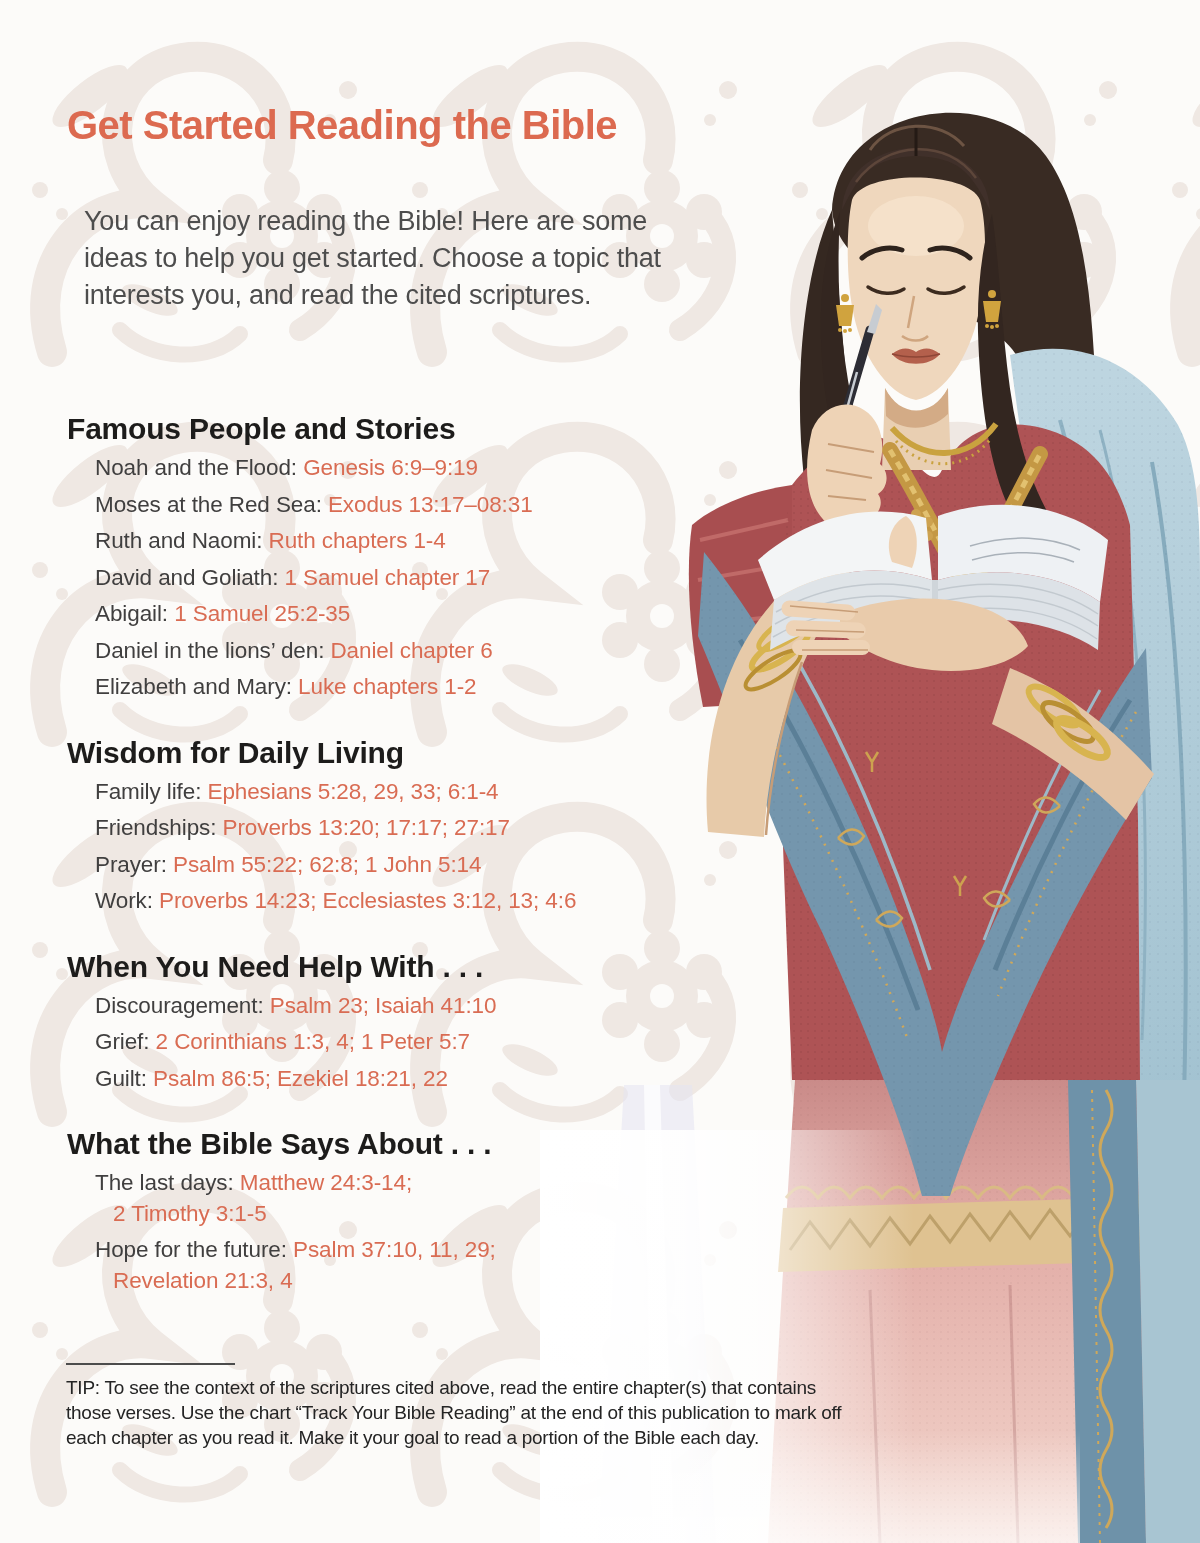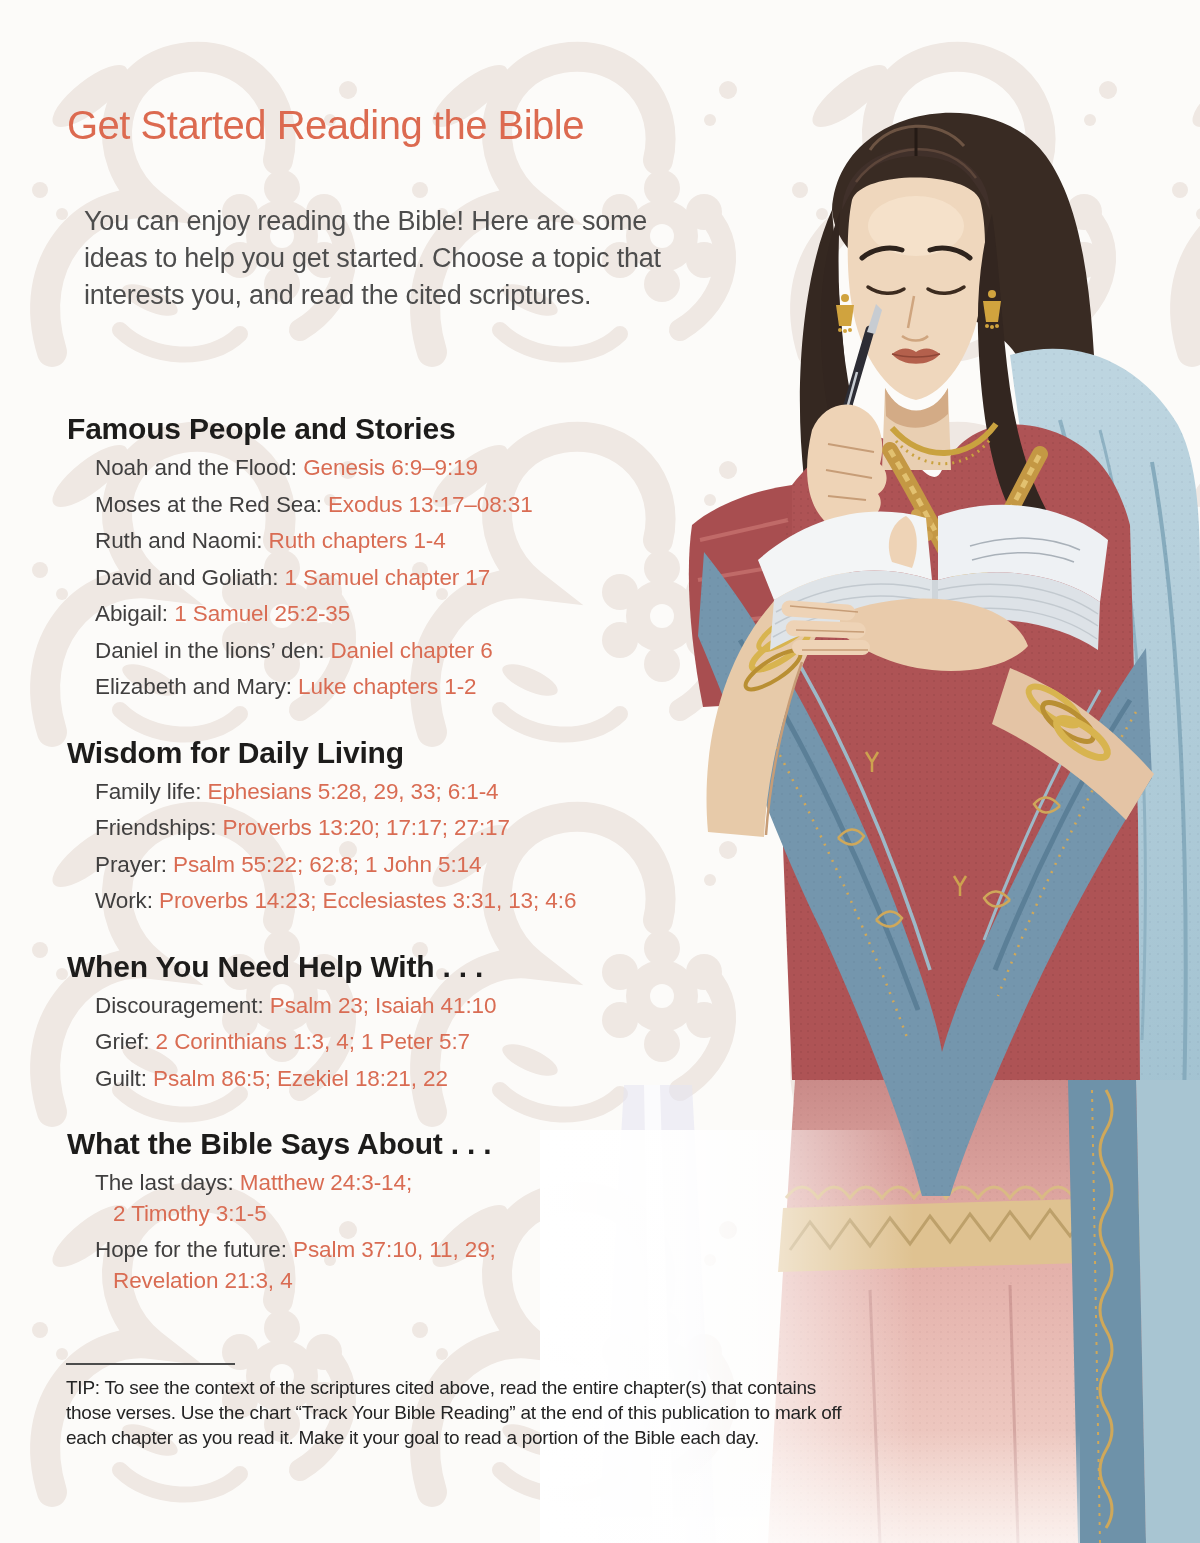--- a/index.html
+++ b/index.html
@@ -12,21 +12,21 @@
   .page{position:relative;width:1200px;height:1543px;overflow:hidden;background:var(--background)}
   .bg-svg,.fig-svg{position:absolute;display:block}
   .bg-svg{inset:0;width:1200px;height:1543px}
   .fig-svg{top:0;right:0;width:660px;height:1543px}
   .fade-left{position:absolute;left:540px;top:1130px;width:480px;height:413px;
     background:linear-gradient(to right,rgba(255,255,255,1) 0%,rgba(255,255,255,.92) 30%,rgba(255,255,255,0) 78%)}
   .fade-bottom{position:absolute;left:540px;top:1430px;width:540px;height:113px;
     background:linear-gradient(to bottom,rgba(255,255,255,0),rgba(255,255,255,.65))}
   .content{position:absolute;inset:0}
   h1.title{position:absolute;left:67px;top:103px;margin:0;font-size:40px;line-height:1.1;
-    font-weight:normal;color:var(--accent);letter-spacing:-.5px}
+    font-weight:bold;color:var(--accent);letter-spacing:-.5px}
   .intro{position:absolute;left:67px;top:186px;margin:17px;width:680px;
     font-size:27px;line-height:37px;color:var(--body_text);letter-spacing:-.2px}
   #sections{position:absolute;left:67px;top:414px;width:620px}
   .topic{margin:0 0 35px 0}
   .topic h2{margin:0;font-size:30px;line-height:30px;color:var(--heading);letter-spacing:-.2px}
   .items{margin-top:9px}
   .item{margin:6px;padding-left:22px;font-size:22.5px;line-height:30.5px;letter-spacing:-.1px}
   .item .label{color:var(--item_label)}
   .ref{color:var(--link);text-decoration:none;cursor:pointer}
   .ref2{display:block;padding-left:18px}
@@ -287,21 +287,21 @@
             <p class="item"><span class="label">Daniel in the lions’ den: </span><a class="ref">Daniel chapter 6</a></p>
             <p class="item"><span class="label">Elizabeth and Mary: </span><a class="ref">Luke chapters 1-2</a></p>
           </div>
         </section>
         <section class="topic">
           <h2>Wisdom for Daily Living</h2>
           <div class="items">
             <p class="item"><span class="label">Family life: </span><a class="ref">Ephesians 5:28, 29, 33; 6:1-4</a></p>
             <p class="item"><span class="label">Friendships: </span><a class="ref">Proverbs 13:20; 17:17; 27:17</a></p>
             <p class="item"><span class="label">Prayer: </span><a class="ref">Psalm 55:22; 62:8; 1 John 5:14</a></p>
-            <p class="item"><span class="label">Work: </span><a class="ref">Proverbs 14:23; Ecclesiastes 3:31, 13; 4:6</a></p>
+            <p class="item"><span class="label">Work: </span><a class="ref">Proverbs 14:23; Ecclesiastes 3:12, 13; 4:6</a></p>
           </div>
         </section>
         <section class="topic">
           <h2>When You Need Help With . . .</h2>
           <div class="items">
             <p class="item"><span class="label">Discouragement: </span><a class="ref">Psalm 23; Isaiah 41:10</a></p>
             <p class="item"><span class="label">Grief: </span><a class="ref">2 Corinthians 1:3, 4; 1 Peter 5:7</a></p>
             <p class="item"><span class="label">Guilt: </span><a class="ref">Psalm 86:5; Ezekiel 18:21, 22</a></p>
           </div>
         </section>

